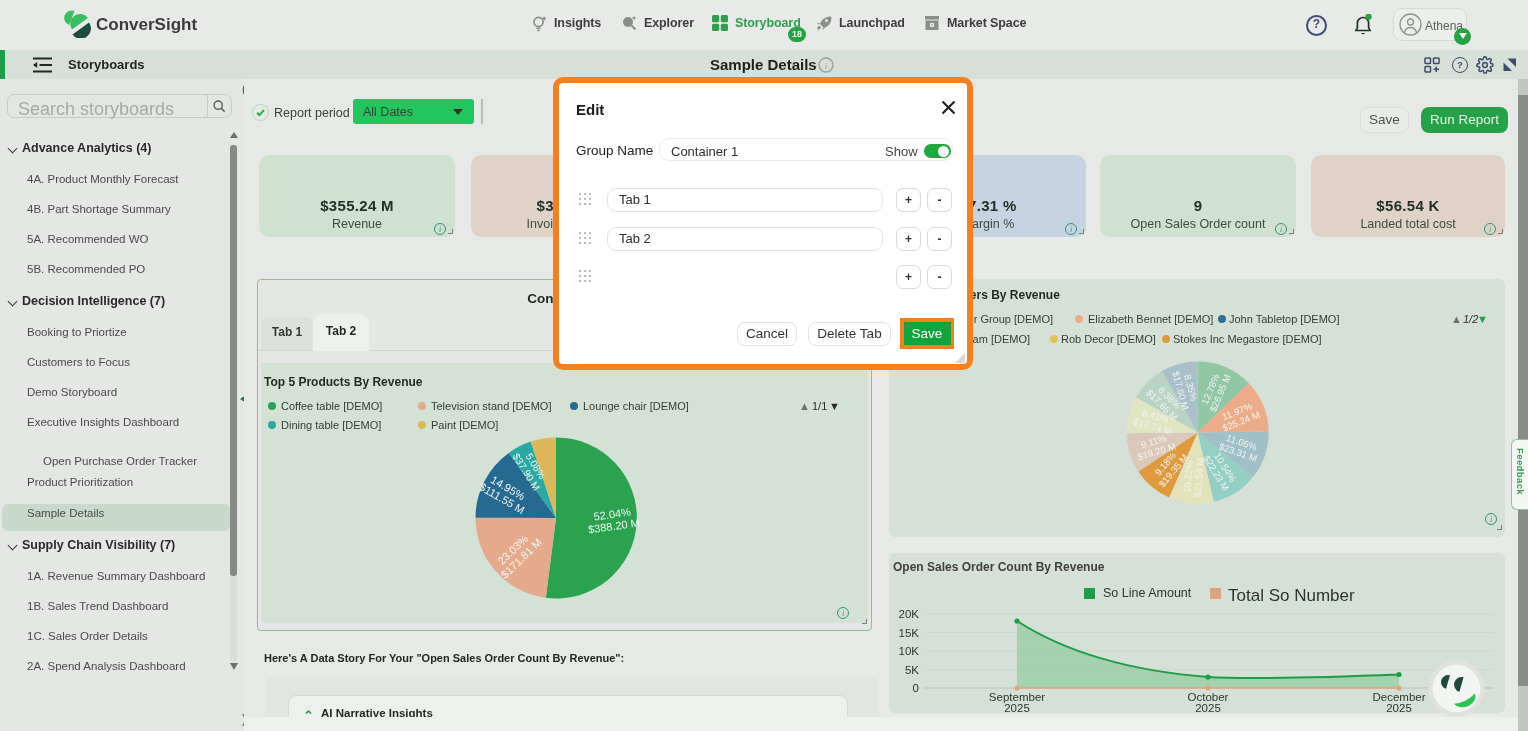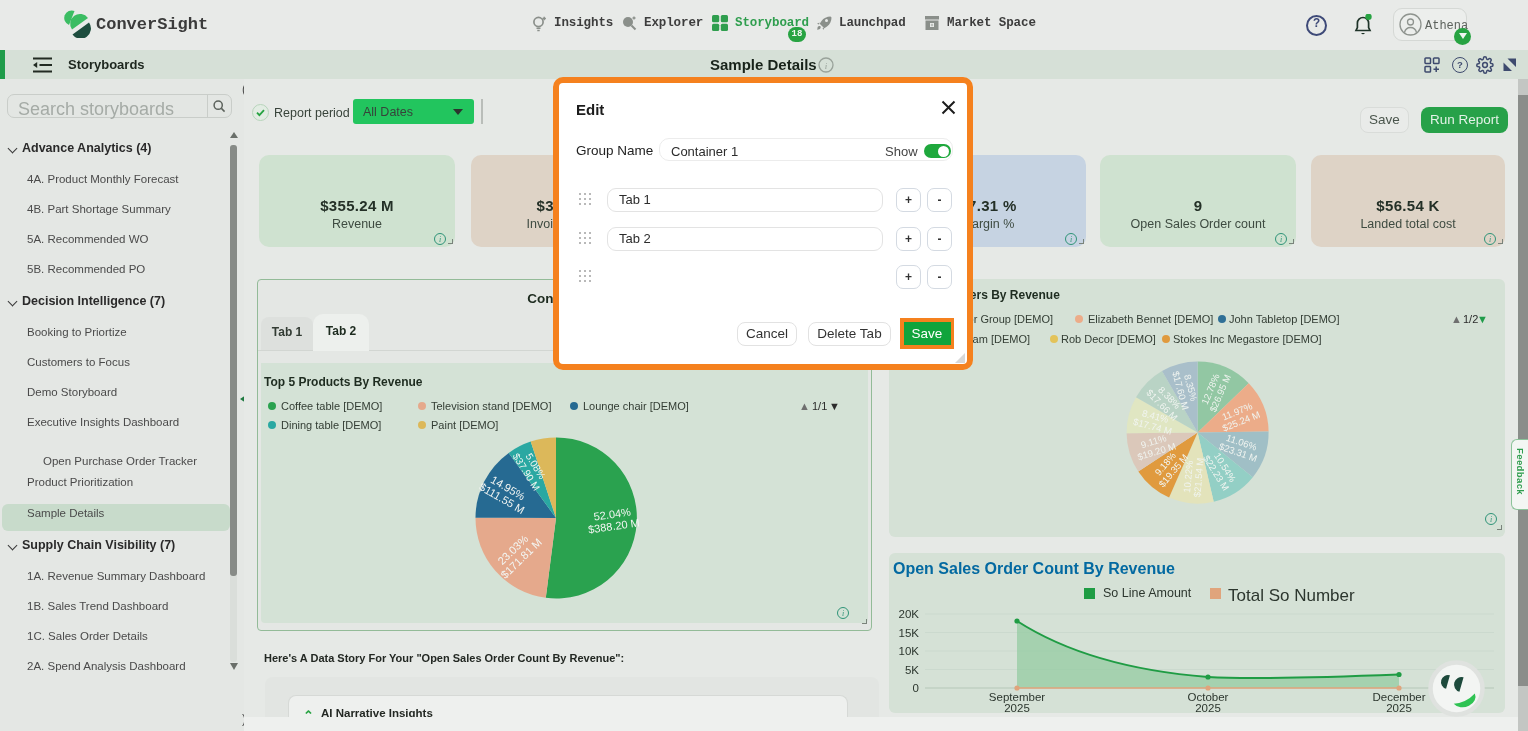--- a/index.html
+++ b/index.html
@@ -6,35 +6,35 @@
   html,body { width:1528px; height:731px; overflow:hidden; }
   body { font-family:"Liberation Sans", sans-serif; background:#e6e9e6; position:relative; }
   .abs { position:absolute; }
   .menu-item { font-size:12.5px; font-weight:700; color:#3d3d3d; letter-spacing:-0.1px; }
   .tree-hd { position:absolute; left:22px; font-size:12.5px; font-weight:700; color:#2a2a2a; white-space:nowrap; }
   .tree-it { position:absolute; left:27px; font-size:11.5px; color:#4a4a4a; white-space:nowrap; }
   .chev { position:absolute; left:9px; width:8px; height:8px; }
   .chev:before { content:""; position:absolute; left:0; top:1px; width:6px; height:6px; border-left:1.6px solid #3a3a3a; border-bottom:1.6px solid #3a3a3a; transform:rotate(-45deg); }
   .leg-dot { position:absolute; width:8px; height:8px; border-radius:50%; }
   .leg-tx { position:absolute; font-size:11px; color:#333d34; white-space:nowrap; }
-  .card { position:absolute; top:155px; width:196px; height:92px; border-radius:10px; }
+  .card { position:absolute; top:155px; width:196px; height:82px; border-radius:10px; }
   .card .v { position:absolute; width:100%; text-align:center; top:42px; font-size:15px; letter-spacing:0.3px; font-weight:700; color:#243027; }
   .card .l { position:absolute; width:100%; text-align:center; top:62px; font-size:12.5px; color:#3e4b41; }
   .inf { position:absolute; width:12px; height:12px; border:1.2px solid #2f9478; border-radius:50%; color:#2f9478; font-size:8px; text-align:center; line-height:11px; font-style:italic; font-family:"Liberation Serif",serif;}
   .crn { position:absolute; width:5px; height:5px; border-right:1.5px solid #7a837b; border-bottom:1.5px solid #7a837b; }
   .mrow-inp { position:absolute; left:48px; width:276px; height:24px; border:1px solid #e3e3e3; border-radius:9px; font-size:13px; color:#2c2c2c; line-height:22px; padding-left:11px; background:#fff; }
   .pm { position:absolute; width:25px; height:24px; border:1px solid #d4dae2; border-radius:7px; background:#fff; text-align:center; color:#333; }
   .mbtn { position:absolute; height:24px; border:1px solid #e2e2e2; border-radius:8px; background:#fff; font-size:13.5px; color:#333; text-align:center; line-height:22px; }
   .dots9 { position:absolute; width:14px; height:14px; }
   .dots9 i { position:absolute; width:2.2px; height:2.2px; background:#a2a2a2; border-radius:50%; }
 </style>
 </head>
 <body>
 
-<div class="abs" id="navbar" style="left:0;top:0;width:1528px;height:50px;background:#e8eae8;font-family:Liberation Mono, monospace;">
+<div class="abs" id="navbar" style="left:0;top:0;width:1528px;height:50px;background:#e8eae8;">
   <svg class="abs" style="left:61px;top:10px;" width="30" height="28" viewBox="0 0 30 28">
     <path d="M13.5,1 A7.4,7.4 0 0 0 8,15 Z" fill="#3bbd63"></path>
     <path d="M11,19.5 A8.8,8.8 0 0 1 27,8 Z" fill="#3bbd63"></path>
     <path d="M28,12.5 A8.8,8.8 0 0 1 11.5,24.5 Z" fill="#1d4d3e"></path>
   </svg>
   <div class="abs" style="left:96px;top:15px;font-size:17px;font-weight:700;color:#3b3b3b;">ConverSight</div>
   <svg class="abs" style="left:530px;top:14px;" width="18" height="18" viewBox="0 0 18 18" fill="none" stroke="#8a8f8a">
     <circle cx="8.5" cy="8" r="4.6" stroke-width="1.7"></circle>
     <path d="M6.5 14.2h4M7.3 16.4h2.4" stroke-width="1.5"></path>
     <path d="M14.2 2.8v3.4M12.5 4.5h3.4" stroke-width="1.4"></path>
@@ -251,21 +251,21 @@
 <div class="leg-tx" style="left:1088px;top:313px;">Elizabeth Bennet [DEMO]</div>
 <div class="leg-dot" style="left:1218px;top:315px;background:#2f6f96;"></div>
 <div class="leg-tx" style="left:1229px;top:313px;">John Tabletop [DEMO]</div>
 <div class="leg-dot" style="left:892px;top:335px;background:#2aa8a2;"></div>
 <div class="leg-tx" style="left:919px;top:333px;">Window Team [DEMO]</div>
 <div class="leg-dot" style="left:1050px;top:335px;background:#e3c35a;"></div>
 <div class="leg-tx" style="left:1061px;top:333px;">Rob Decor [DEMO]</div>
 <div class="leg-dot" style="left:1162px;top:335px;background:#e09a3e;"></div>
 <div class="leg-tx" style="left:1173px;top:333px;">Stokes Inc Megastore [DEMO]</div>
 <div class="abs" style="left:1451px;top:313px;font-size:11px;color:#6f6f6f;">▲</div>
-<div class="abs" style="left:1463px;top:313px;font-size:11px;color:#2c2c2c;">1/2</div>
+<div class="abs" style="left:1463px;top:313px;font-size:11px;color:#2c2c2c;font-style:italic;">1/2</div>
 <div class="abs" style="left:1477px;top:313px;font-size:11px;color:#1f9c4a;">▼</div>
 <svg class="abs" style="left:1110px;top:350px;" width="180" height="170" viewBox="0 0 180 170">
   <path d="M87.6,82.6 L87.6,11.6 A71,71 0 0 1 138.7,33.3 Z" fill="#92c7a3"></path>
   <path d="M87.6,82.6 L138.7,33.3 A71,71 0 0 1 158.6,81.5 Z" fill="#ecac89"></path>
   <path d="M87.6,82.6 L158.6,81.5 A71,71 0 0 1 142.8,127.2 Z" fill="#a0bfc6"></path>
   <path d="M87.6,82.6 L142.8,127.2 A71,71 0 0 1 103.7,151.7 Z" fill="#93cfc5"></path>
   <path d="M87.6,82.6 L103.7,151.7 A71,71 0 0 1 59.1,147.6 Z" fill="#e3e3bb"></path>
   <path d="M87.6,82.6 L59.1,147.6 A71,71 0 0 1 28.3,121.6 Z" fill="#e09a3e"></path>
   <path d="M87.6,82.6 L28.3,121.6 A71,71 0 0 1 16.6,83.2 Z" fill="#dbc8ba"></path>
   <path d="M87.6,82.6 L16.6,83.2 A71,71 0 0 1 26.0,47.3 Z" fill="#e0e6c2"></path>
@@ -281,21 +281,21 @@
     <text transform="translate(45,96) rotate(-17)"><tspan x="0" dy="-1.5">9.11%</tspan><tspan x="0" dy="10.5">$19.20 M</tspan></text>
     <text transform="translate(44,71) rotate(15)"><tspan x="0" dy="-1.5">8.41%</tspan><tspan x="0" dy="10.5">$17.74 M</tspan></text>
     <text transform="translate(56,51) rotate(45)"><tspan x="0" dy="-1.5">8.38%</tspan><tspan x="0" dy="10.5">$17.66 M</tspan></text>
     <text transform="translate(76,39) rotate(75)"><tspan x="0" dy="-1.5">8.35%</tspan><tspan x="0" dy="10.5">$17.60 M</tspan></text>
   </g>
 </svg>
 <div class="inf" style="left:1485px;top:513px;">i</div>
 <div class="crn" style="left:1497px;top:525px;"></div>
 
 <div class="abs" style="left:889px;top:553px;width:616px;height:160px;background:#d5e1d6;border-radius:6px;"></div>
-<div class="abs" style="left:893px;top:560px;font-size:16px;font-weight:700;color:#0369a1;">Open Sales Order Count By Revenue</div>
+<div class="abs" style="left:893px;top:560px;font-size:12px;font-weight:700;color:#404040;">Open Sales Order Count By Revenue</div>
 <div class="abs" style="left:1084px;top:588px;width:11px;height:11px;background:#1f9c44;"></div>
 <div class="abs" style="left:1103px;top:586px;font-size:12.5px;color:#2c362e;">So Line Amount</div>
 <div class="abs" style="left:1210px;top:588px;width:11px;height:11px;background:#e0a47c;"></div>
 <div class="abs" style="left:1228px;top:586px;font-size:17px;color:#2c362e;">Total So Number</div>
 <svg class="abs" style="left:889px;top:600px;" width="616" height="113" viewBox="0 0 616 113">
   <g stroke="#cbd9ce" stroke-width="1">
     <line x1="36" y1="14" x2="605" y2="14"></line>
       <line x1="36" y1="32.5" x2="605" y2="32.5"></line>
     <line x1="36" y1="51" x2="605" y2="51"></line>
       <line x1="36" y1="69.5" x2="605" y2="69.5"></line>

